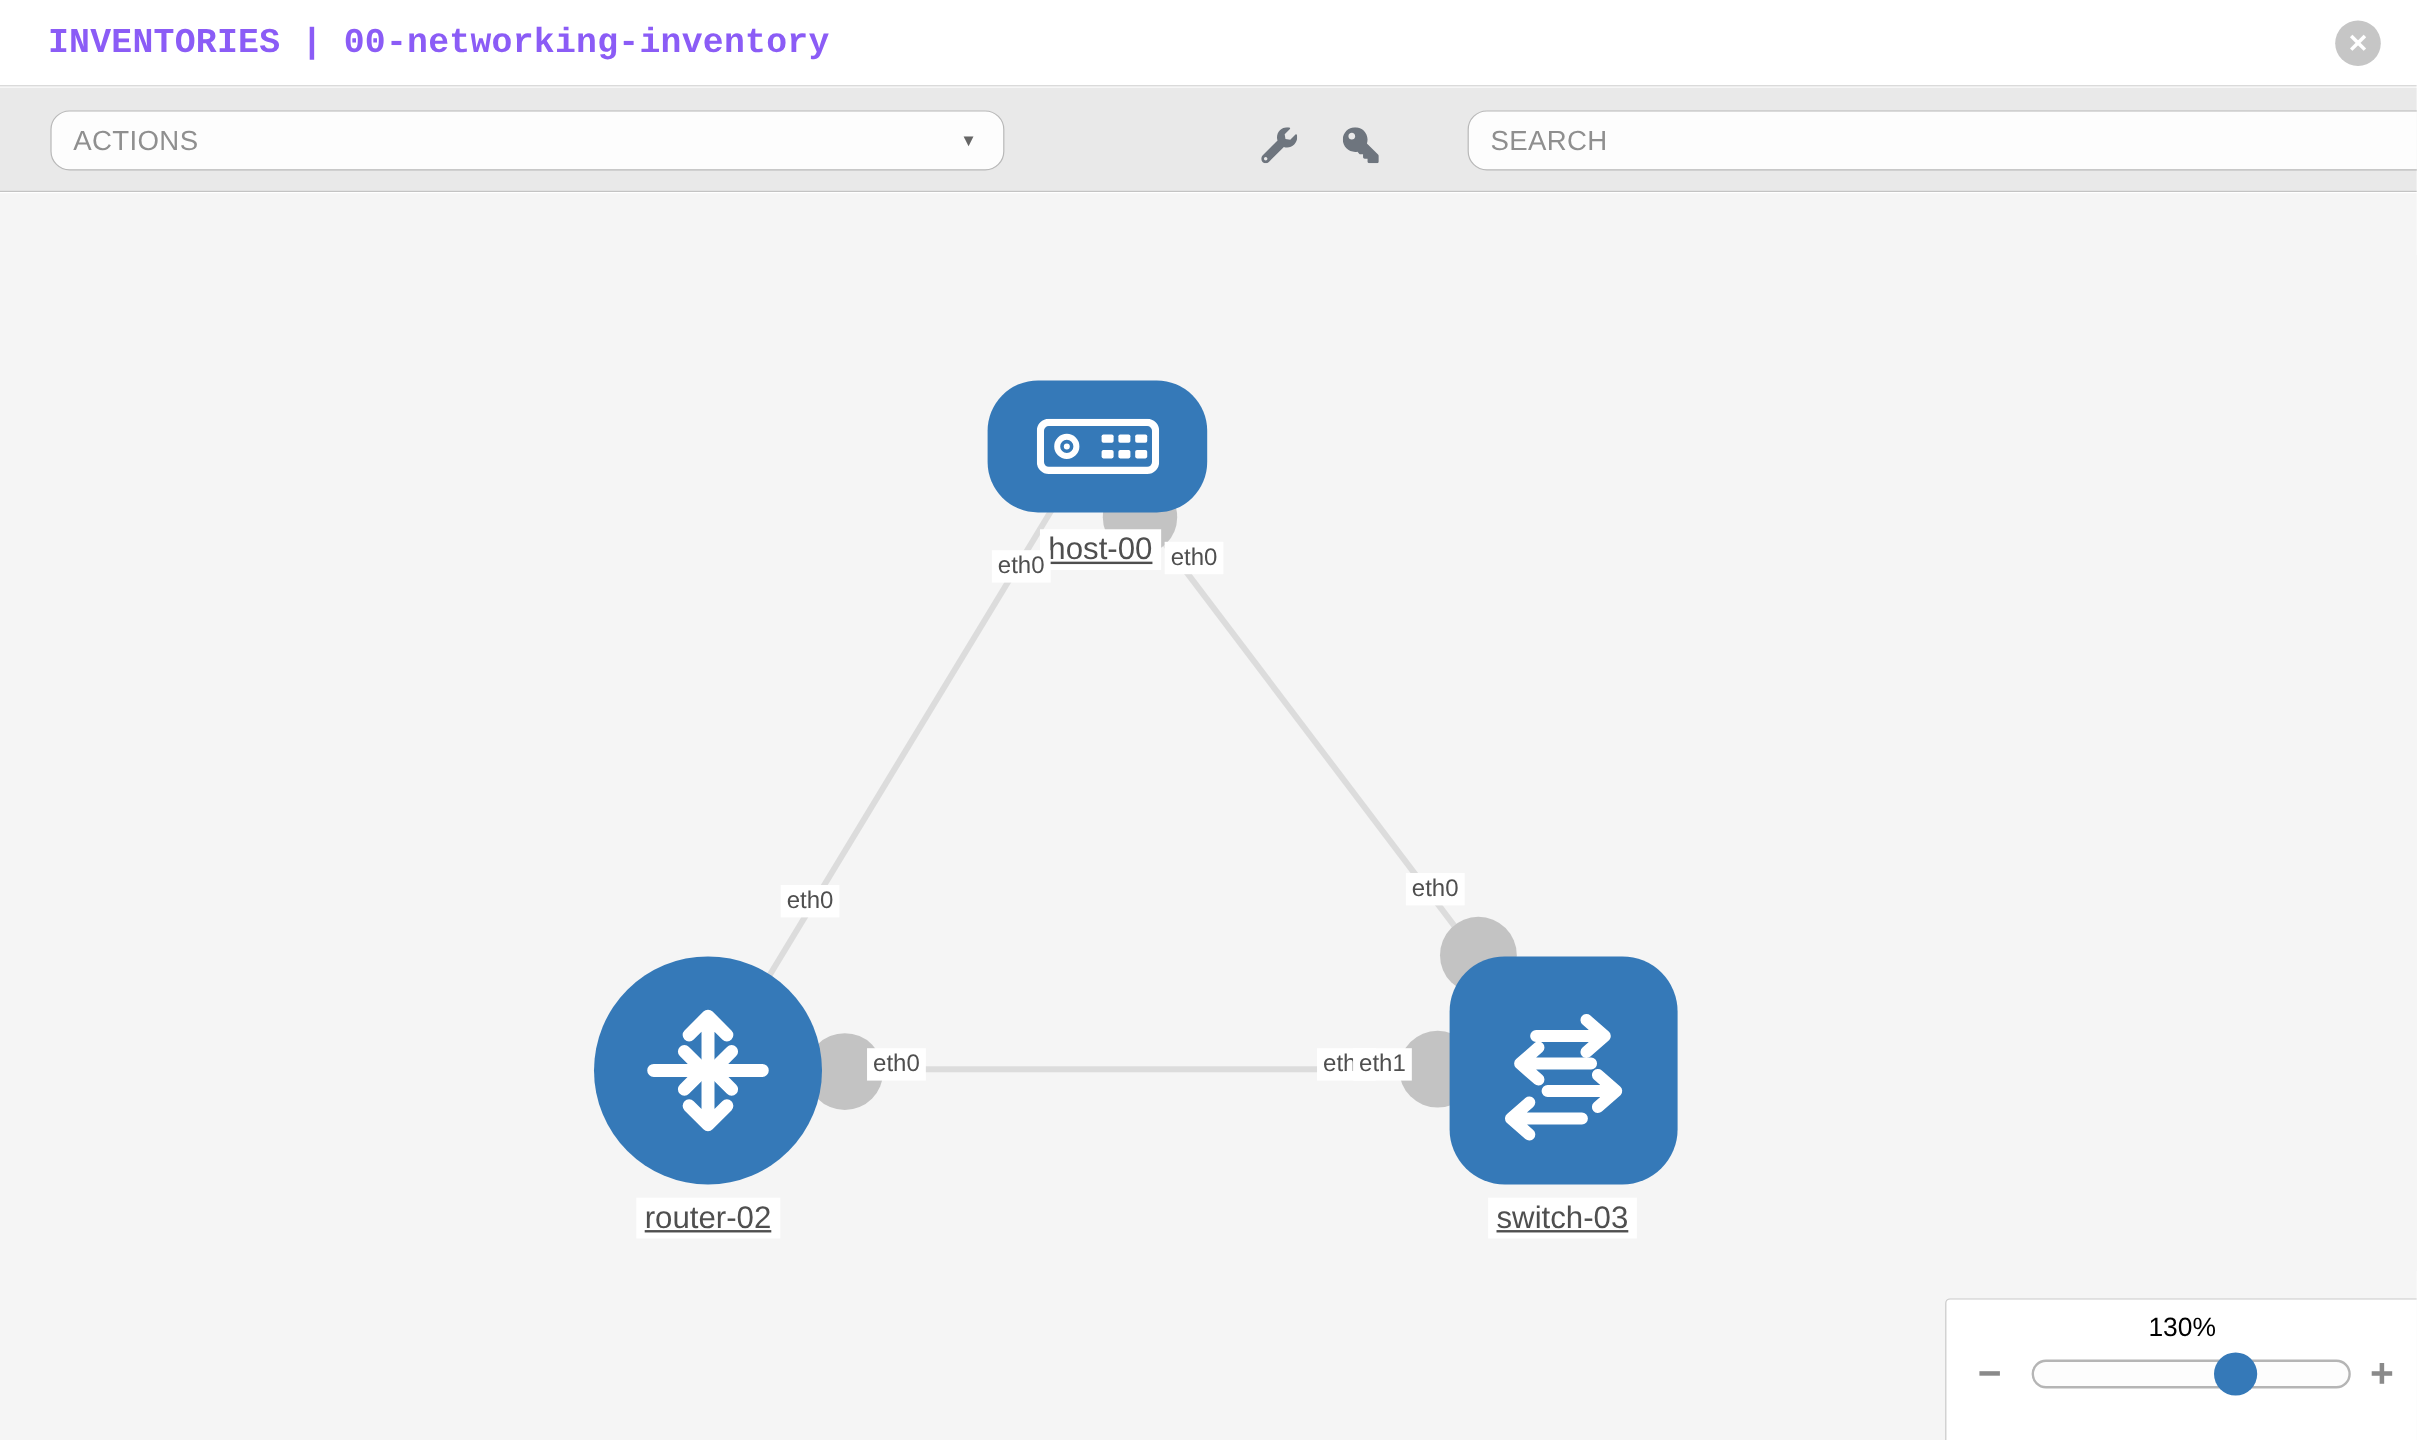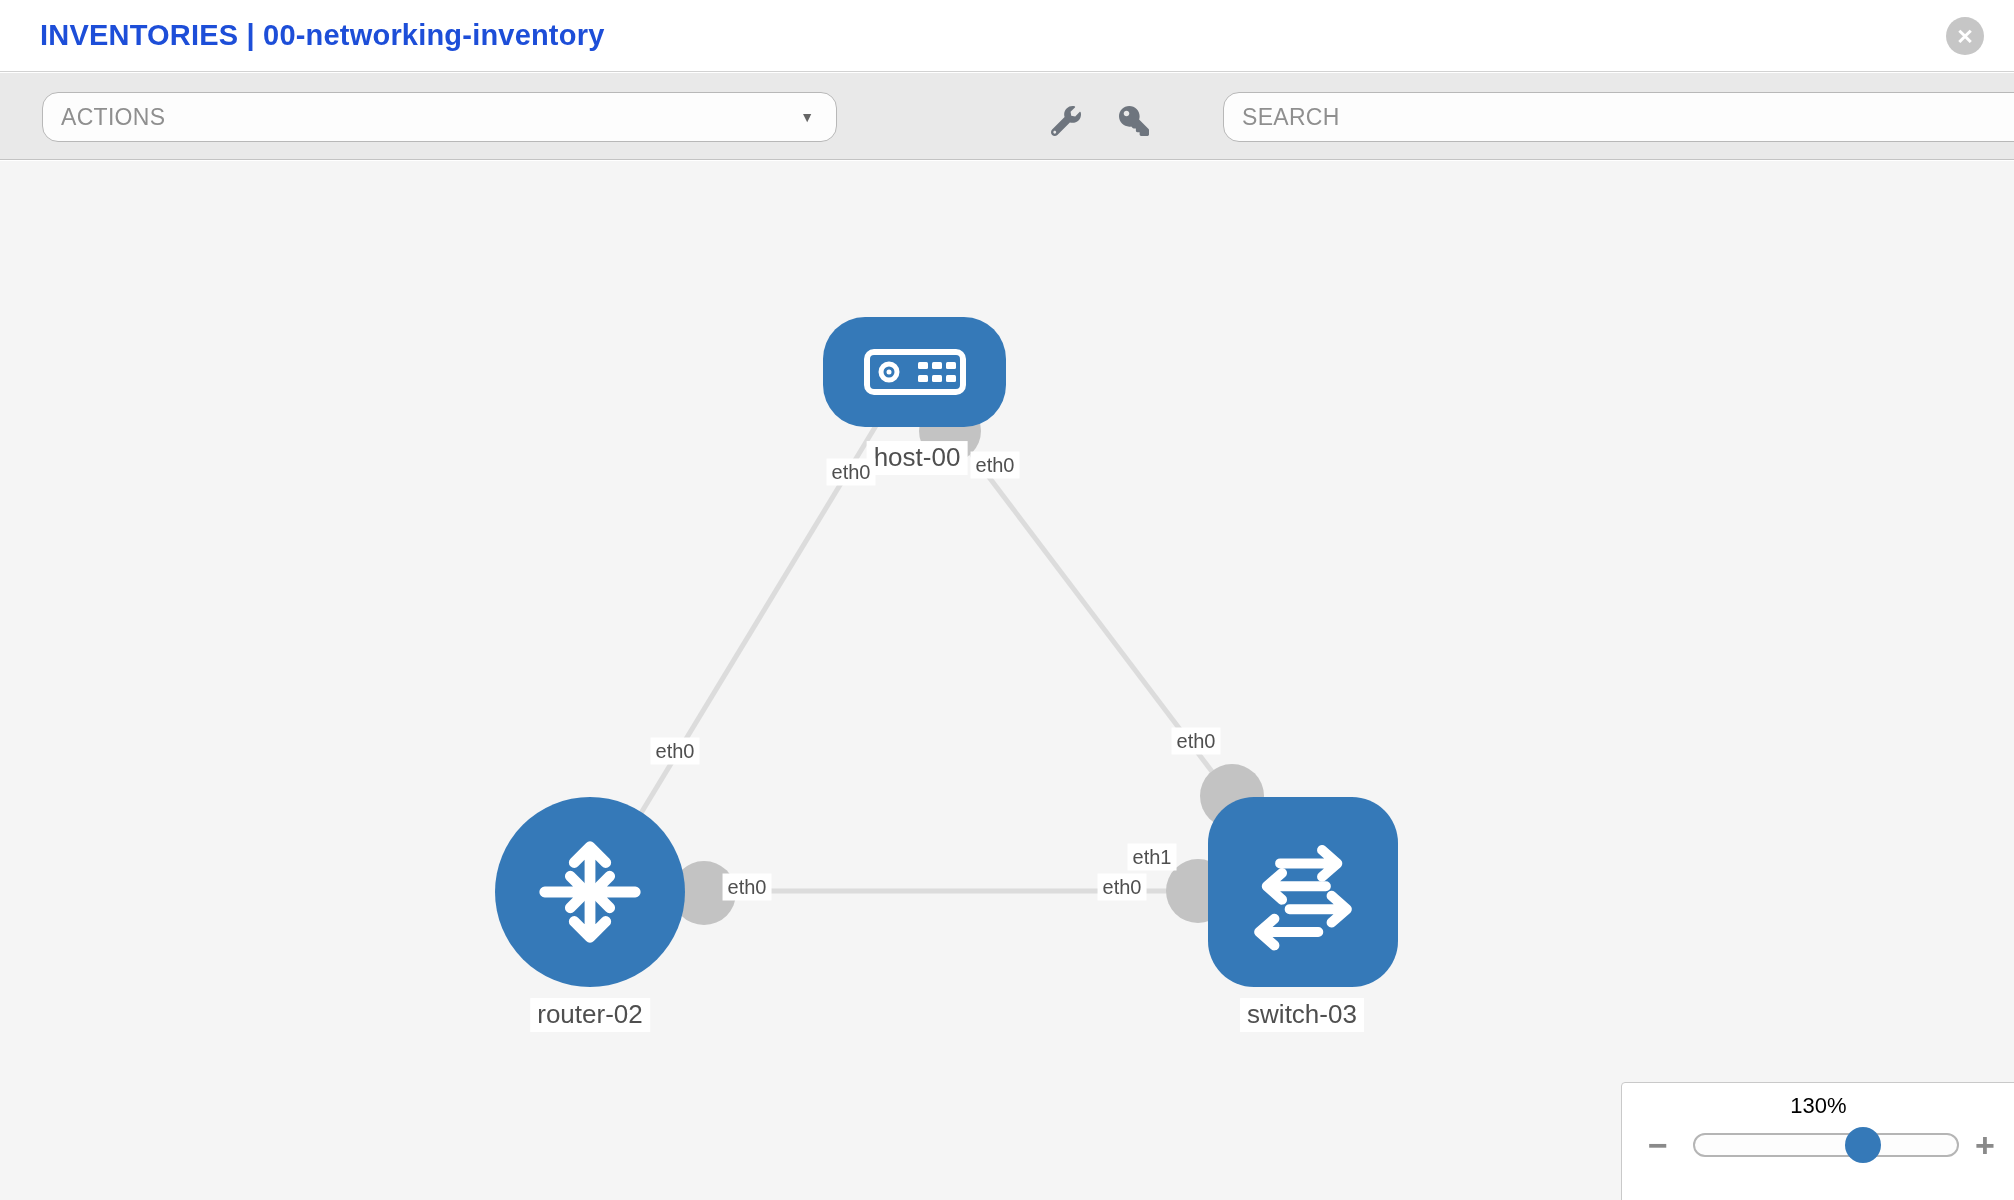--- a/index.html
+++ b/index.html
@@ -3,21 +3,21 @@
 <meta charset="utf-8">
 <style>
   * { box-sizing: border-box; margin: 0; padding: 0; }
   html,body { width: 2014px; height: 1200px; overflow: hidden; background:#fff;
               font-family: "Liberation Sans", sans-serif; }
   .app { position: relative; width: 2014px; height: 1200px; }
 
   
   .hdr { position: absolute; left:0; top:0; width:100%; height:72px; background:#fff;
          border-bottom:1px solid #d2d2d2; display:flex; align-items:center; }
-  .hdr h1 { margin-left:40px; font-size:29px; font-weight:bold; color:#1d4ed8; letter-spacing:.2px; }
+  .hdr h1 { margin-left:40px; font-size:29px; font-weight:bold; color:#8b5cf6; letter-spacing:.2px;font-family:Liberation Mono, monospace; }
   .closeb { position:absolute; right:30px; top:17px; width:38px; height:38px; border:none;
             border-radius:50%; background:#c6c6c6; color:#fff; cursor:pointer;
             display:flex; align-items:center; justify-content:center; }
   .closeb span { font-size:21px; font-weight:bold; line-height:1; }
 
   
   .tbar { position:absolute; left:0; top:73px; width:100%; height:87px; background:#e9e9e9;
           border-bottom:1px solid #c3c3c3; }
   .select { position:absolute; top:19px; height:50px; background:#fdfdfd; border:1px solid #b8b8b8;
             border-radius:16px; display:flex; align-items:center; cursor:pointer; }
@@ -38,21 +38,21 @@
 
   .node { position:absolute; background:#3579b8; display:flex; align-items:center;
           justify-content:center; cursor:pointer; z-index:3; }
   .node svg { fill:none; stroke:#fff; }
   .node-host   { left:823px; top:156px; width:183px; height:110px; border-radius:42px; }
   .node-router { left:495px; top:636px; width:190px; height:190px; border-radius:50%; }
   .node-switch { left:1208px; top:636px; width:190px; height:190px; border-radius:46px; }
 
   .chip { position:absolute; transform:translate(-50%,-50%); background:#fff; color:#4f4f4f;
           padding:2px 7px; white-space:nowrap; z-index:5; line-height:1.15;text-align:center; }
-  .chip.nodelabel { font-size:26px; }
+  .chip.nodelabel { font-size:26px;text-decoration:underline; }
   .chip.iface { font-size:20px; padding:2px 5px; }
 
   
   .zoompanel { position:absolute; left:1621px; top:921px; width:420px; height:150px;
                background:#fff; border:1px solid #c9c9c9; border-radius:4px; z-index:8; }
   .zoomval { position:absolute; left:0; top:10px; width:393px; text-align:center;
              font-size:22px; color:#000000; }
   .zbtn { position:absolute; top:40px; width:44px; height:44px; border:none; background:transparent;
           color:#8a8a8a; font-size:34px; font-weight:bold; cursor:pointer; line-height:44px; }
   .zbtn-minus { left:14px; }
@@ -148,21 +148,21 @@
     <div class="chip nodelabel" style="left:917px; top:297px;">host-00</div>
     <div class="chip nodelabel" style="left:590px; top:854px;">router-02</div>
     <div class="chip nodelabel" style="left:1302px; top:854px;">switch-03</div>
 
     <div class="chip iface" style="left:851px; top:311px;">eth0</div>
     <div class="chip iface" style="left:995px; top:304px;">eth0</div>
     <div class="chip iface" style="left:675px; top:590px;">eth0</div>
     <div class="chip iface" style="left:1196px; top:580px;">eth0</div>
     <div class="chip iface" style="left:747px; top:726px;">eth0</div>
     <div class="chip iface" style="left:1122px; top:726px; z-index:5;">eth0</div>
-    <div class="chip iface" style="left:1152px; top:696px; z-index:6;">eth1</div>
+    <div class="chip iface" style="left:1152px; top:726px; z-index:6;">eth1</div>
 
     <div class="zoompanel">
       <div class="zoomval">130%</div>
       <button class="zbtn zbtn-minus">
         <span>−</span>
       </button>
       <div class="ztrack">
         <div class="zthumb" style="left:64%;"></div>
       </div>
       <button class="zbtn zbtn-plus">

